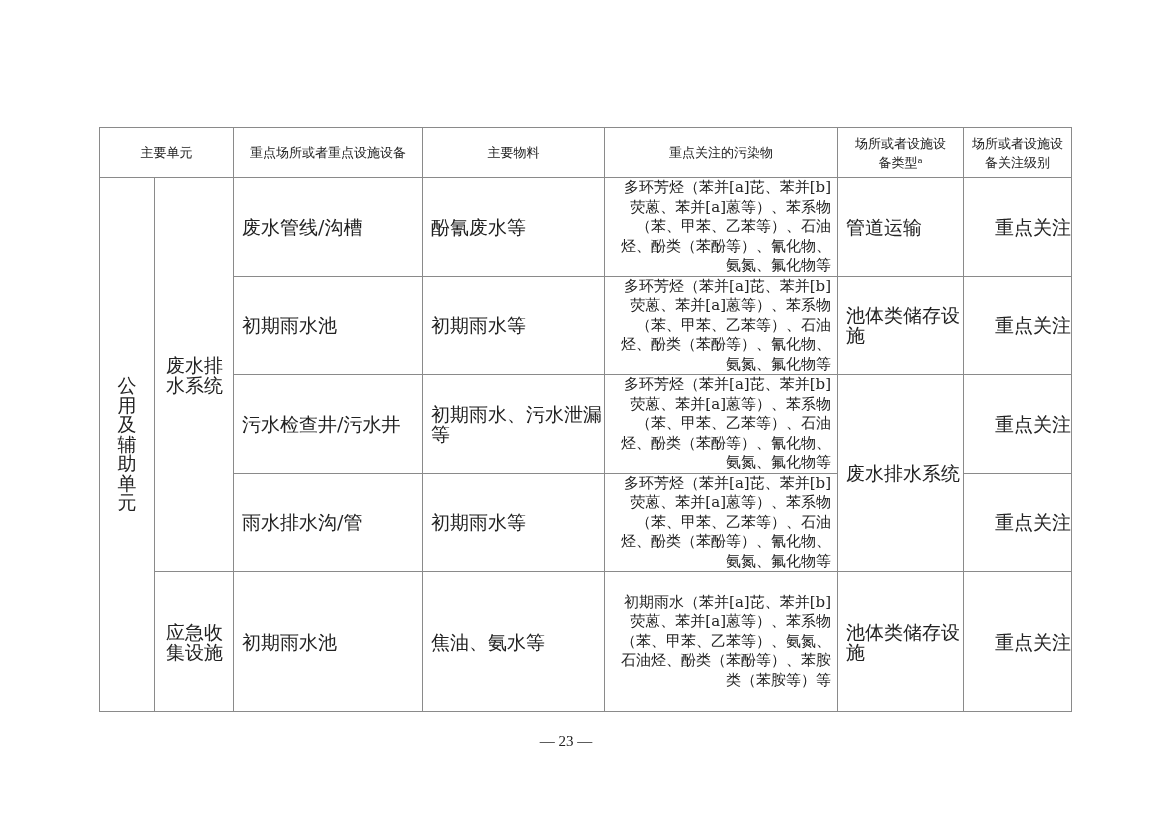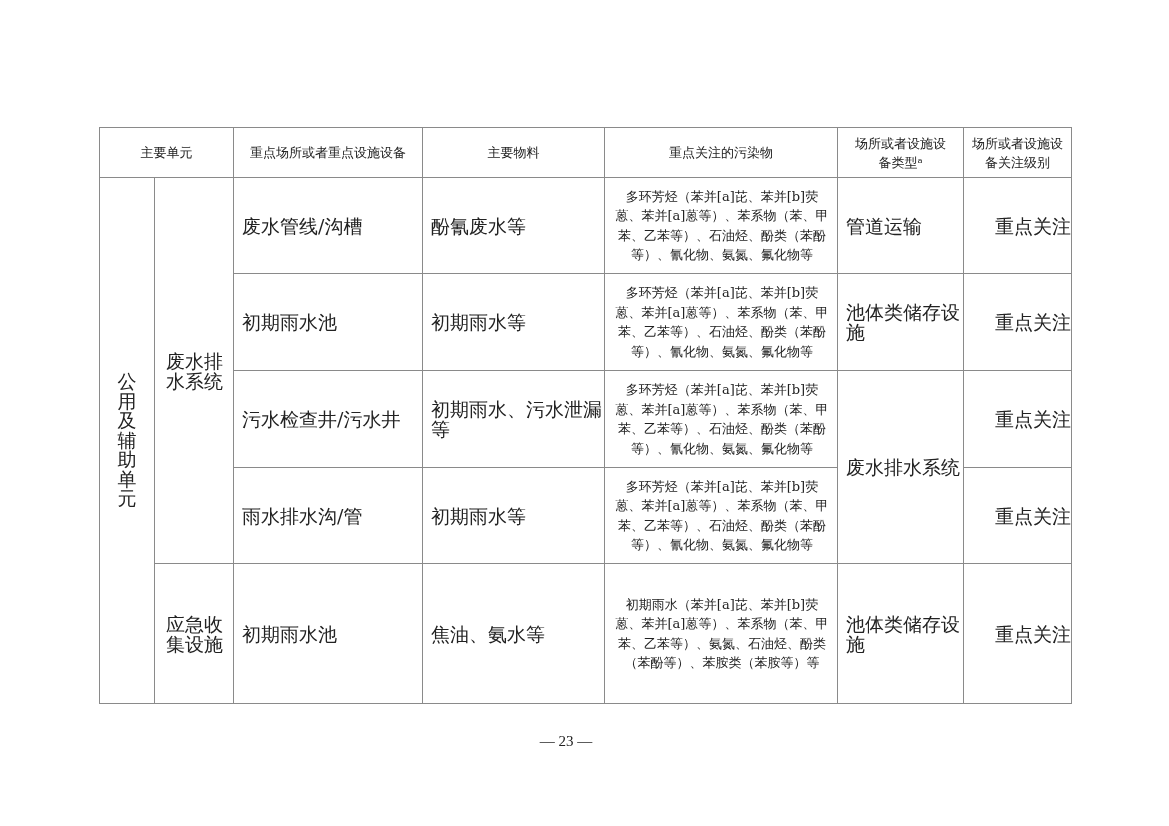--- a/index.html
+++ b/index.html
@@ -2,21 +2,21 @@
 <html><head>
 <meta charset="utf-8">
 <style>
   html,body{margin:0;padding:0;background:#fff;}
   body{width:1169px;height:826px;position:relative;font-family:"DejaVu Serif","Liberation Serif",serif;color:#222;}
   table{position:absolute;left:99px;top:119px;border-collapse:collapse;table-layout:fixed;border:1.5px solid #111;margin-top:8px;}
   td,th{border:1px solid #8a8a8a;font-weight:normal;font-size:19px;line-height:20px;padding:0;vertical-align:middle;}
   th{text-align:center;font-family:"DejaVu Sans","Liberation Sans",sans-serif;font-size:13px;line-height:19px;}
   .c{text-align:right;}
   .l{text-align:left;padding-left:8px;}
-  .p{text-align:center;padding:0 6px 0 8px;font-size:13px;line-height:19.5px;}
+  .p{text-align:right;padding:0 6px 0 8px;font-size:15px;line-height:19.5px;}
   .vert{padding:0 10px;text-align:center;line-height:19.5px;}
   .footer{position:absolute;top:733px;left:0;width:1132px;text-align:center;font-size:15px;font-family:"Liberation Serif","DejaVu Serif",serif;}
 </style>
 </head>
 <body>
 
 <table>
   <colgroup>
     <col style="width:55px">
       <col style="width:79px">

